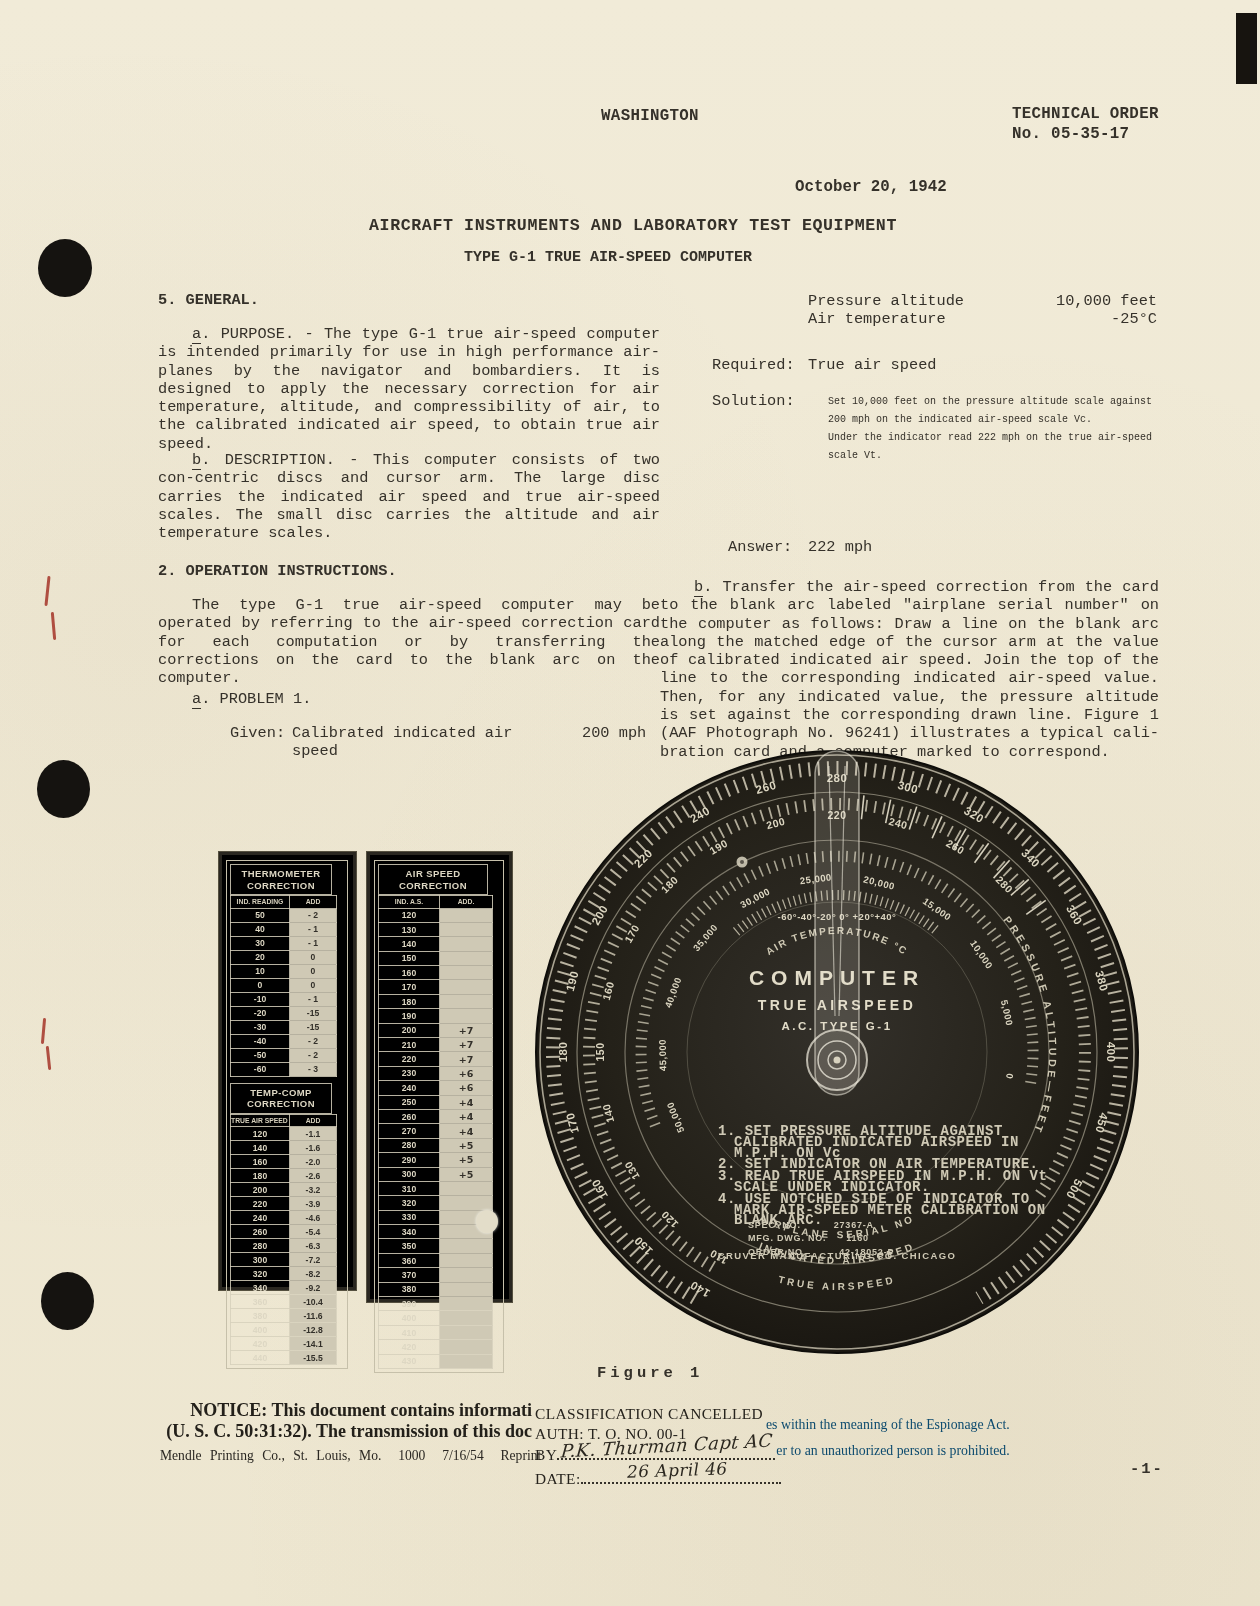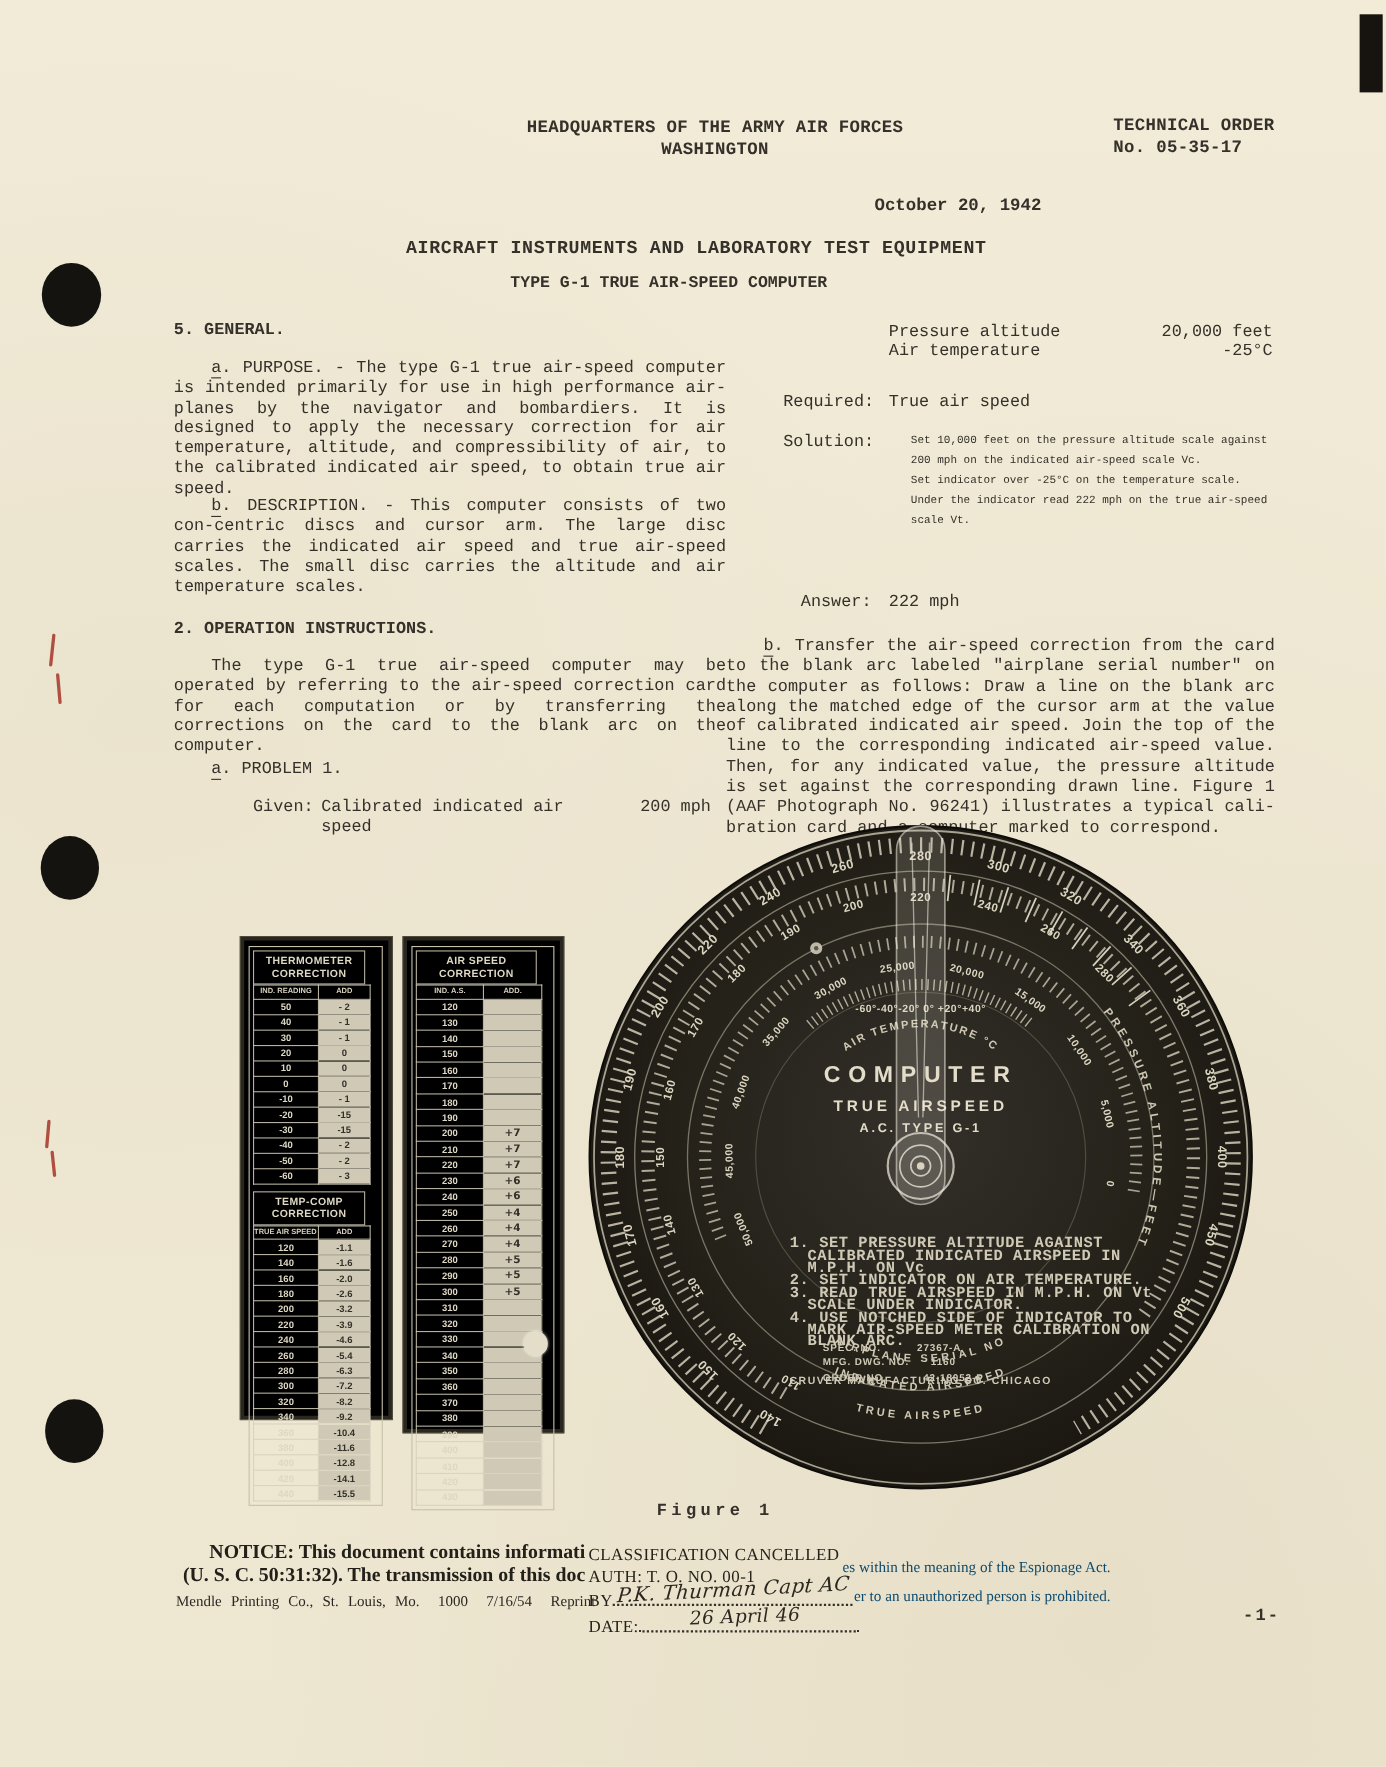--- a/index.html
+++ b/index.html
@@ -74,21 +74,20 @@
 <div class="abs blackbar" style="left:1236px;top:13px;width:21px;height:71px;"></div>
 <div class="abs dot" style="left:38px;top:239px;width:54px;height:58px;"></div>
 <div class="abs dot" style="left:37px;top:760px;width:53px;height:58px;"></div>
 <div class="abs dot" style="left:41px;top:1272px;width:53px;height:58px;"></div>
 <div class="abs redmark" style="left:46px;top:576px;height:30px;transform:rotate(6deg);"></div>
 <div class="abs redmark" style="left:52px;top:612px;height:28px;transform:rotate(-5deg);"></div>
 <div class="abs redmark" style="left:42px;top:1018px;height:26px;transform:rotate(5deg);"></div>
 <div class="abs redmark" style="left:47px;top:1046px;height:24px;transform:rotate(-6deg);"></div>
 
 <div class="abs ctr" style="left:330px;top:106px;width:640px;">
-  <div class="hdr-line">HEADQUARTERS OF THE ARMY AIR FORCES</div>
   <div class="hdr-line">WASHINGTON</div>
 </div>
 <div class="abs" style="left:1012px;top:104px;">
   <div class="hdr-line">TECHNICAL ORDER</div>
   <div class="hdr-line">No. 05-35-17</div>
 </div>
 <div class="abs b" style="left:795px;top:178px;font-size:15.8px;">October 20, 1942</div>
 <div class="abs ctr b" style="left:158px;top:216px;width:950px;font-size:16.6px;letter-spacing:.6px;">AIRCRAFT INSTRUMENTS AND LABORATORY TEST EQUIPMENT</div>
 <div class="abs ctr b" style="left:158px;top:249px;width:900px;font-size:15px;">TYPE G-1 TRUE AIR-SPEED COMPUTER</div>
 
@@ -105,35 +104,34 @@
   <span class="u">a</span><span>. PROBLEM 1.</span>
 </div>
 <div class="abs" style="left:158px;top:724px;width:502px;font-size:15.3px;line-height:18.3px;">
   <span class="abs" style="left:72px;top:0;">Given:</span>
   <span class="abs" style="left:134px;top:0;width:255px;display:inline-block;">Calibrated indicated air speed</span>
   <span class="abs" style="left:424px;top:0;">200 mph</span>
 </div>
 
 <div class="abs rrow" style="left:660px;top:292px;width:497px;">
   <span class="abs" style="left:148px;top:0;">Pressure altitude</span>
-  <span class="abs" style="right:0;top:0;">20,000 feet</span>
+  <span class="abs" style="right:0;top:0;">10,000 feet</span>
 </div>
 <div class="abs rrow" style="left:660px;top:310px;width:497px;">
   <span class="abs" style="left:148px;top:0;">Air temperature</span>
   <span class="abs" style="right:0;top:0;">-25°C</span>
 </div>
 <div class="abs rrow" style="left:660px;top:356px;width:497px;">
   <span class="abs" style="left:52px;top:0;">Required:</span>
   <span class="abs" style="left:148px;top:0;">True air speed</span>
 </div>
 <div class="abs rrow" style="left:660px;top:392px;width:497px;">
   <span class="abs" style="left:52px;top:0;">Solution:</span>
   <div class="abs sol" style="left:148px;top:1px;width:348px;">
       <div class="sol-line">Set 10,000 feet on the pressure altitude scale against 200 mph on the indicated air-speed scale Vc.</div>
-      <div class="sol-line">Set indicator over -25°C on the temperature scale.</div>
       <div class="sol-line">Under the indicator read 222 mph on the true air-speed scale Vt.</div>
     </div>
 </div>
 <div class="abs rrow" style="left:660px;top:538px;width:497px;">
   <span class="abs" style="left:68px;top:0;">Answer:</span>
   <span class="abs" style="left:148px;top:0;">222 mph</span>
 </div>
 <div class="abs para" style="left:660px;top:578px;width:499px;text-indent:34px;">
   <span class="u">b</span><span>. Transfer the air-speed correction from the card to the blank arc labeled "airplane serial number" on the computer as follows:  Draw a line on the blank arc along the matched edge of the cursor arm at the value of calibrated indicated air speed. Join the top of the line to the corresponding indicated air-speed value. Then, for any indicated value, the pressure altitude is set against the corresponding drawn line. Figure 1 (AAF Photograph No. 96241) illustrates a typical cali-bration card and a computer marked to correspond.</span>
 </div>

